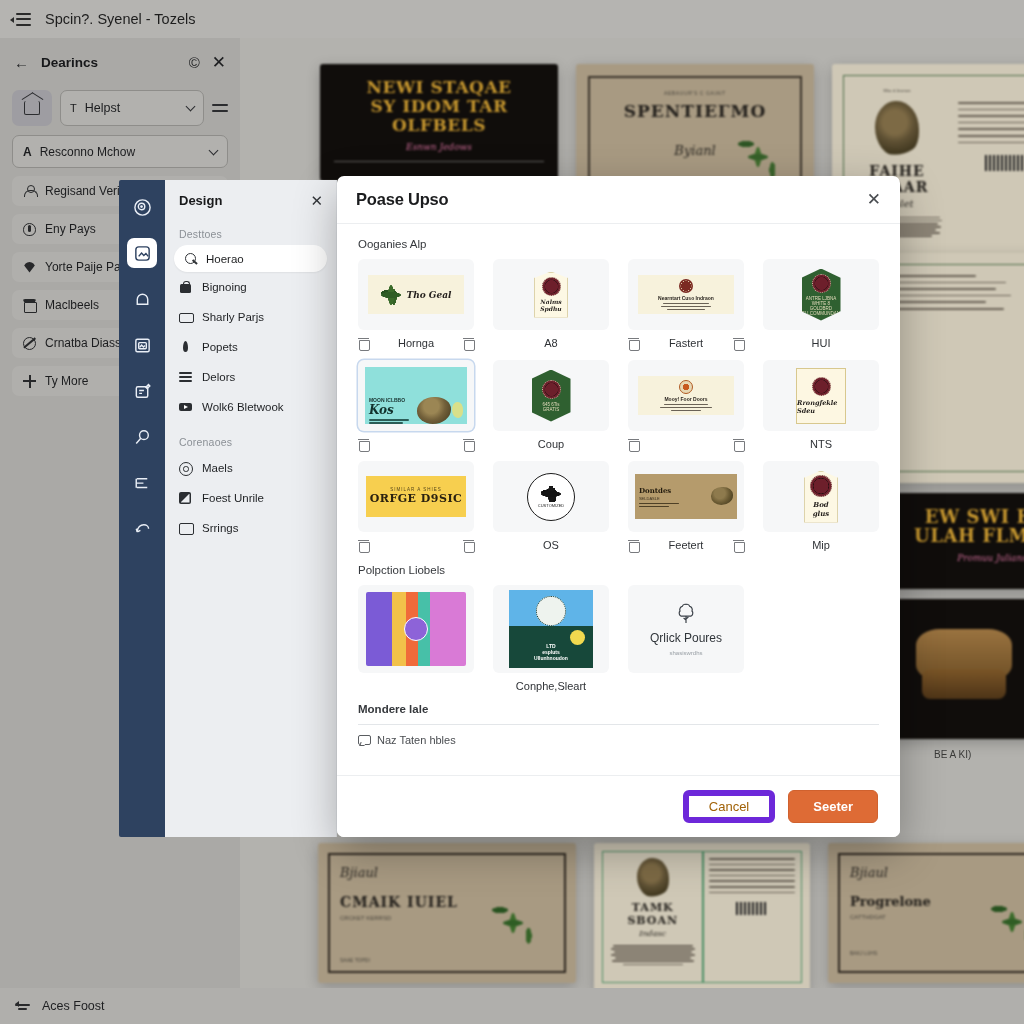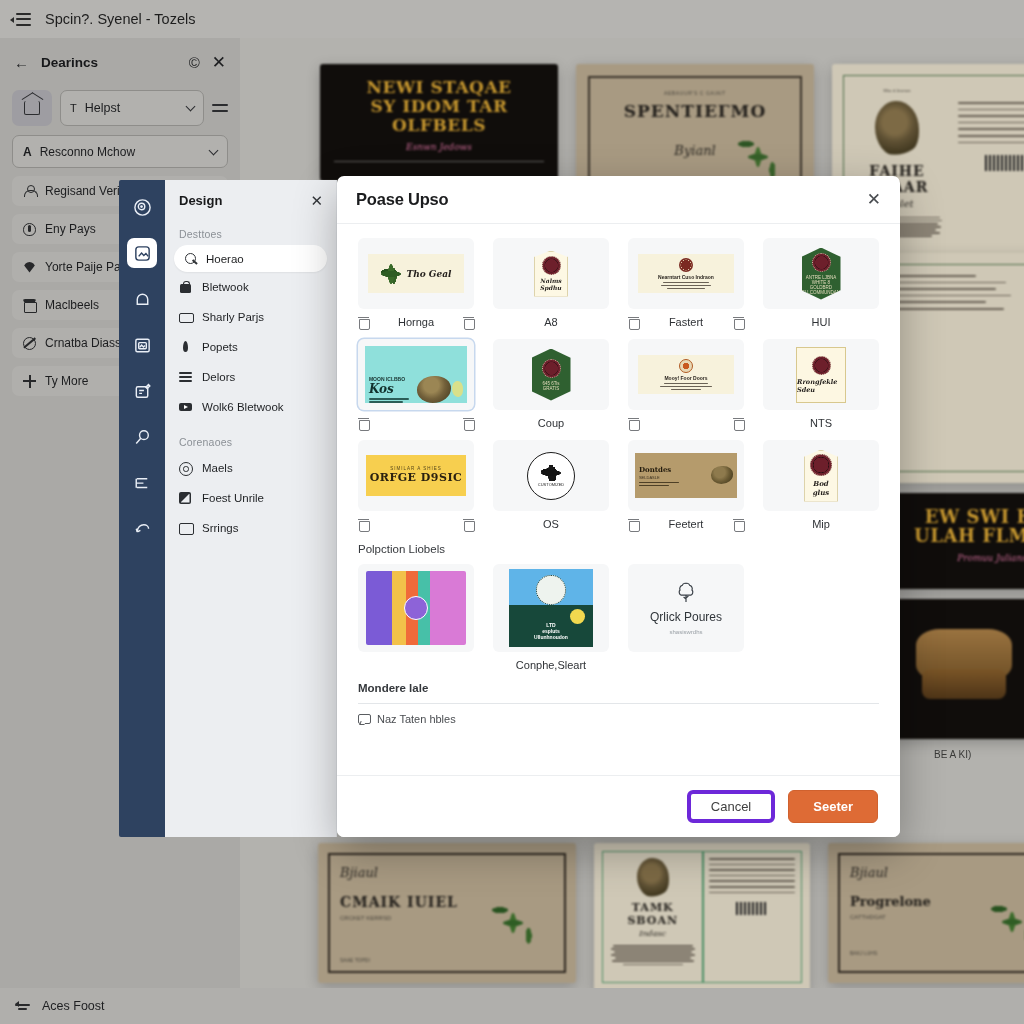--- a/index.html
+++ b/index.html
@@ -249,21 +249,21 @@
   .more-row{display:flex;align-items:center;gap:7px;padding-top:9px;font-size:11px;color:#4a4d51}
   .chat-ico{width:12px;height:11px;position:relative}
   .chat-ico:before{content:"";position:absolute;left:0;top:0;width:11px;height:8px;border:1.2px solid #5a5d61;border-radius:2px}
   .chat-ico:after{content:"";position:absolute;left:2px;top:7.4px;width:4px;height:3px;background:#fff;border-left:1.2px solid #5a5d61;border-bottom:1.2px solid #5a5d61;transform:skewX(-18deg)}
 
   .modal-foot{
     flex:0 0 62px;display:flex;align-items:center;justify-content:flex-end;gap:13px;
     padding:0 22px;border-top:1px solid #eceef0;background:#fff;
   }
   .btn{height:33px;border-radius:6px;font-size:13px;display:flex;align-items:center;justify-content:center;padding:0 20px;}
-  .btn-cancel{background:#fff;border:4px solid #6d28d9;color:#404040}
+  .btn-cancel{background:#fff;border:6px solid #6d28d9;color:#a16207}
   .btn-primary{background:#de6b35;color:#fff;border:1px solid #d0612e;font-weight:bold;padding:0 24px;filter:blur(.25px)}
 </style>
 </head>
 <body>
 
 <div id="root">
 
   <div class="bg-canvas">
 
     <div class="bg-row" style="left:320px; top:26px;">
@@ -529,21 +529,21 @@
       <div class="dp-x">✕</div>
     </div>
 
     <div class="dp-group">Desttoes</div>
     <div class="dp-search">
       <span class="di di-mag"></span>
       <span>Hoerao</span>
     </div>
     <div class="dp-item">
       <span class="di di-bag"></span>
-      <span>Bletwook</span>
+      <span>Bignoing</span>
     </div>
     <div class="dp-item">
       <span class="di di-rect"></span>
       <span>Sharly Parjs</span>
     </div>
     <div class="dp-item">
       <span class="di di-drop"></span>
       <span>Popets</span>
     </div>
     <div class="dp-item">
@@ -575,20 +575,21 @@
   </div>
 
   <div class="modal">
     <div class="modal-head">
       <div class="modal-title">Poase Upso</div>
       <div class="modal-x">✕</div>
     </div>
 
     <div class="modal-body">
 
+      <div class="sec-label">Ooganies Alp</div>
 
       <div class="grid">
         <div class="cell">
           <div class="thumb">
             <div class="art">
                 <div class="lbl-cream">
               <div class="leafy" style="width:22px;height:20px"></div>
               <div class="script-sm blurtxt">Tho Geal</div>
             </div>
               </div>

